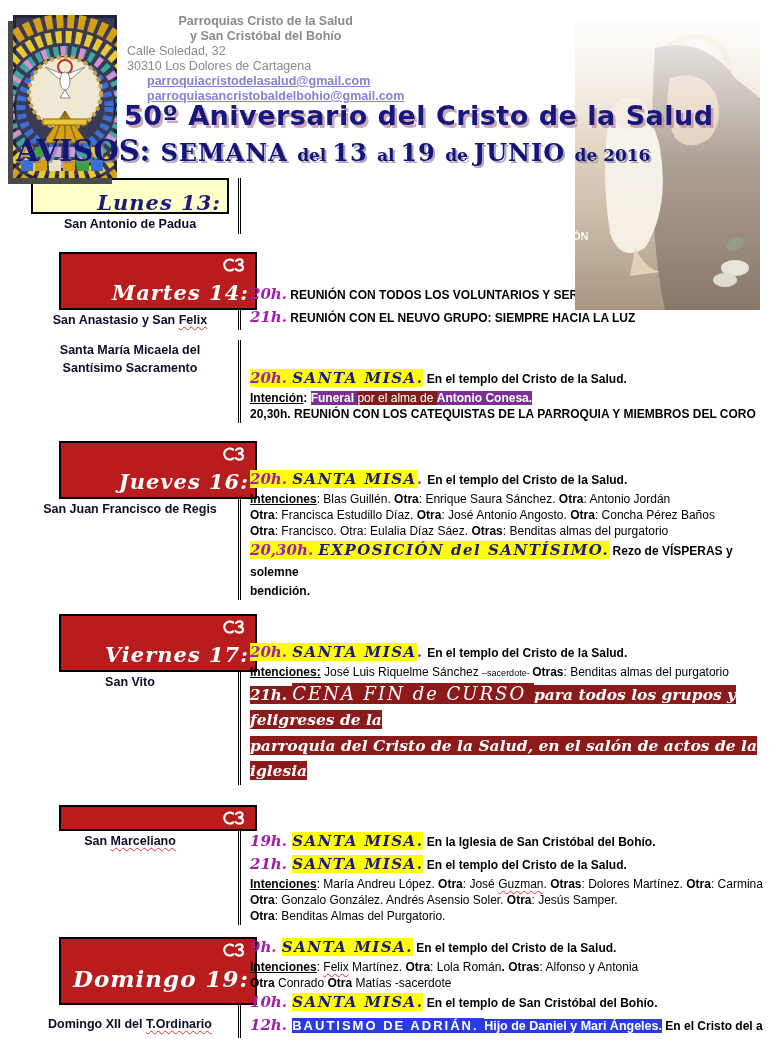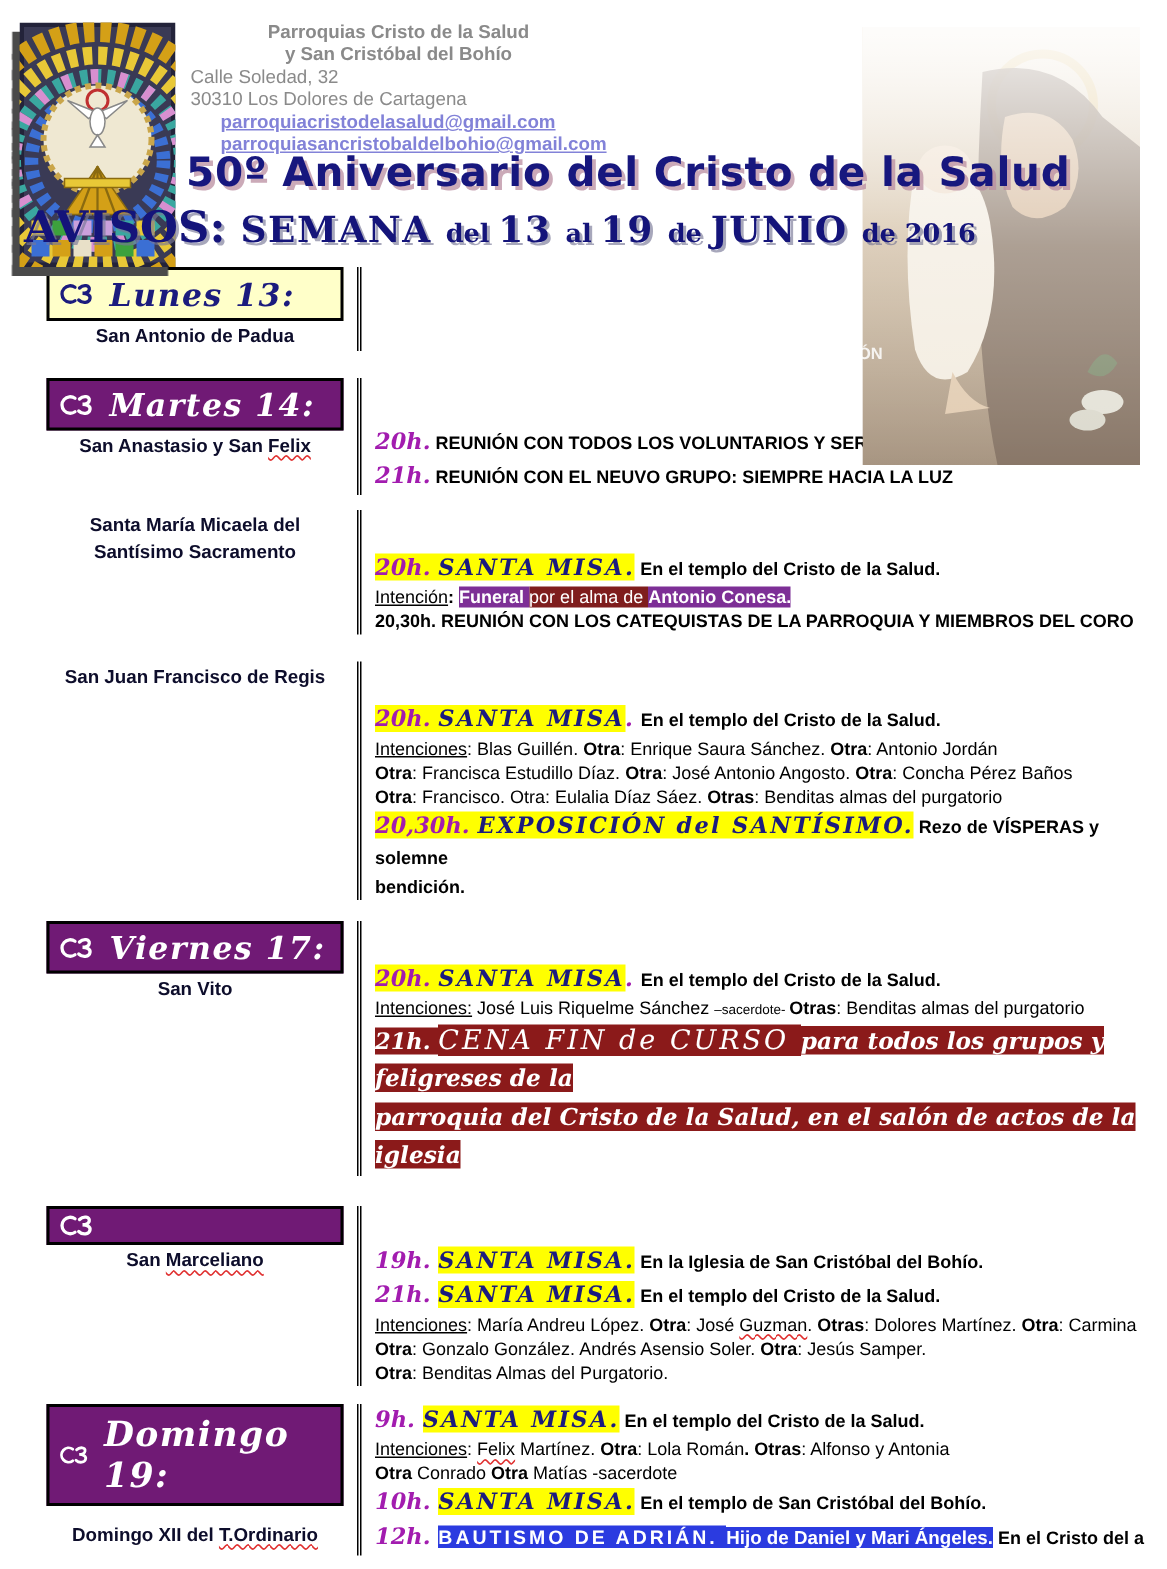--- a/index.html
+++ b/index.html
@@ -19,24 +19,24 @@
   .subtitle{position:absolute;left:16px;top:134px;z-index:5;color:#14147a;font-family:"DejaVu Serif",serif;
             font-weight:bold;white-space:nowrap;text-shadow:2px 2px 0 rgba(120,120,150,.65);}
   .subtitle .s1{font-size:29px;}
   .subtitle .s2{font-size:24px;letter-spacing:1px;}
   .subtitle .s3{font-size:17px;}
 
   
   .rows{margin-left:31px;}
   .row{display:flex;align-items:stretch;}
   .left{width:207px;border-right:3px double #000;flex:none;padding-bottom:2px;}
-  .daybox{width:182px;border:2px solid #000;display:flex;align-items:center;gap:7px;padding:3px 6px;
-          font-family:"DejaVu Serif",serif;font-style:italic;font-weight:bold;font-size:21px;letter-spacing:1px;}
+  .daybox{width:182px;border:2px solid #000;display:flex;align-items:flex-end;gap:7px;padding:3px 6px;
+          font-family:"DejaVu Serif",serif;font-style:italic;font-weight:bold;font-size:21px;letter-spacing:1px;flex-direction:column;}
   .daybox.yellow{background:#ffffc9;color:#1b1b7e;}
-  .daybox.green{background:#701a75;color:#fff;}
+  .daybox.green{background:#b91c1c;color:#fff;margin-left:28px;}
   .saint{text-align:center;width:198px;font-weight:bold;font-size:12.5px;color:#0d0d2b;line-height:16px;margin-top:2px;}
   .right{flex:1;padding-left:9px;}
   .line{font-size:12px;line-height:15px;margin:0 0 1px 0;color:#000;}
   .line.tall{line-height:21px;}
   .line.red{line-height:23px;}
 
   
   .day-lunes{margin-bottom:18px;}   .day-lunes .daybox{height:26px;}
   .day-martes{margin-bottom:10px;}  .day-martes .right{padding-top:32px;}
   .day-miercoles{margin-bottom:18px;} .day-miercoles .right{padding-top:28px;}
@@ -45,21 +45,21 @@
   .day-sabado{margin-bottom:12px;}  .day-sabado .right{padding-top:26px;}
   .day-domingo{margin-bottom:12px;} .day-domingo .daybox{height:58px;font-size:23px;}
   .day-domingo .saint{margin-top:11px;}
 
   
   .tm{font-family:"DejaVu Serif",serif;font-style:italic;font-weight:bold;color:#a21caf;font-size:15px;margin-top:21px;}
   .tmhl{background:#ffff00;}
   .sm{font-family:"DejaVu Serif",serif;font-style:italic;font-weight:bold;color:#1b1b7e;font-size:15px;
       letter-spacing:1.5px;background:#ffff00;}
   .b{font-weight:bold;text-align:center;}
-  .bu{font-weight:normal;text-decoration:underline;}
+  .bu{font-weight:bold;text-decoration:underline;}
   .rb{font-weight:bold;}
   .smq{font-size:9px;}
   .sq{text-decoration-line:underline;text-decoration-style:wavy;text-decoration-color:#e03030;
       text-decoration-thickness:1px;text-underline-offset:2px;}
   .hp{background:#7f1d1d;color:#fff;}
   .hpb{background:#7d2f96;color:#fff;font-weight:bold;}
   .tmr{font-family:"DejaVu Serif",serif;font-style:italic;font-weight:bold;color:#fff;font-size:15px;background:#8b1a1a;}
   .hr{background:#8b1a1a;color:#fff;font-family:"DejaVu Serif",serif;font-style:italic;font-size:18px;letter-spacing:2px;text-align:center;}
   .hrb{background:#8b1a1a;color:#fff;font-family:"DejaVu Serif",serif;font-style:italic;font-weight:bold;font-size:15.5px;}
   .hb{background:#2b3be0;color:#fff;font-weight:bold;font-size:13px;letter-spacing:2px;}
@@ -191,20 +191,27 @@
         <div class="saint"><span class="">Santísimo Sacramento</span></div>
       </div>
       <div class="right">
         <div class="line tall"><span class="tm tmhl">20h. </span><span class="sm">SANTA MISA.</span><span class="b"> En el templo del Cristo de la Salud.</span></div>
         <div class="line"><span class="bu">Intención</span><span class="rb">: </span><span class="hpb">Funeral </span><span class="hp">por el alma de </span><span class="hpb">Antonio Conesa.</span></div>
         <div class="line"><span class="b">20,30h. REUNIÓN CON LOS CATEQUISTAS DE LA PARROQUIA Y MIEMBROS DEL CORO</span></div>
       </div>
     </div>
     <div class="row day-jueves">
       <div class="left">
+        <div class="daybox green">
+          <svg width="27" height="16" viewBox="0 0 27 16">
+            <path d="M11 3.5 A5.5 5.5 0 1 0 11 12.5" fill="none" stroke="currentColor" stroke-width="2.2" stroke-linecap="round"></path>
+            <path d="M14 4 c2.5 -2.5 7 -2 6.5 1 c-0.3 2 -3 2.5 -4.5 2.5 c2.5 0 5.5 1 5 3.5 c-0.5 3 -5 3.5 -7.5 1" fill="none" stroke="currentColor" stroke-width="2.2" stroke-linecap="round"></path>
+          </svg>
+          <span>Jueves  16:</span>
+        </div>
         <div class="saint"><span class="">San Juan Francisco de Regis</span></div>
       </div>
       <div class="right">
         <div class="line tall"><span class="tm tmhl">20h. </span><span class="sm">SANTA MISA</span><span class="tm">. </span><span class="b">En el templo del Cristo de la Salud.</span></div>
         <div class="line"><span class="bu">Intenciones</span><span class="">: Blas Guillén. </span><span class="rb">Otra</span><span class="">: Enrique Saura Sánchez. </span><span class="rb">Otra</span><span class="">: Antonio Jordán</span></div>
         <div class="line"><span class="rb">Otra</span><span class="">: Francisca Estudillo Díaz. </span><span class="rb">Otra</span><span class="">: José Antonio Angosto. </span><span class="rb">Otra</span><span class="">: Concha Pérez Baños</span></div>
         <div class="line"><span class="rb">Otra</span><span class="">: Francisco. Otra: Eulalia Díaz Sáez. </span><span class="rb">Otras</span><span class="">: Benditas almas del purgatorio</span></div>
         <div class="line tall"><span class="tm tmhl">20,30h. </span><span class="sm">EXPOSICIÓN del SANTÍSIMO.</span><span class="b">  Rezo de VÍSPERAS y solemne</span></div>
         <div class="line"><span class="b">bendición.</span></div>
       </div>

